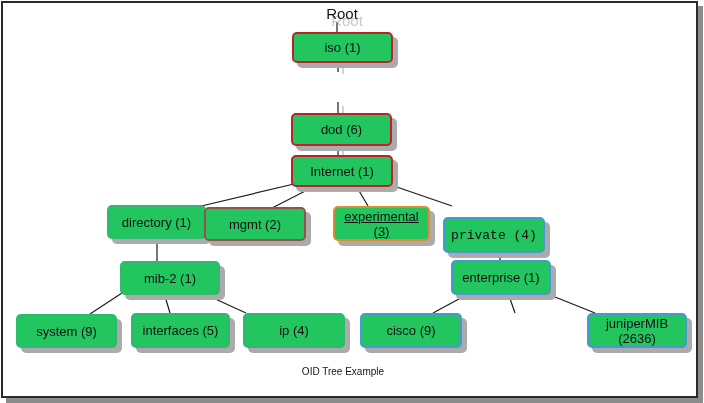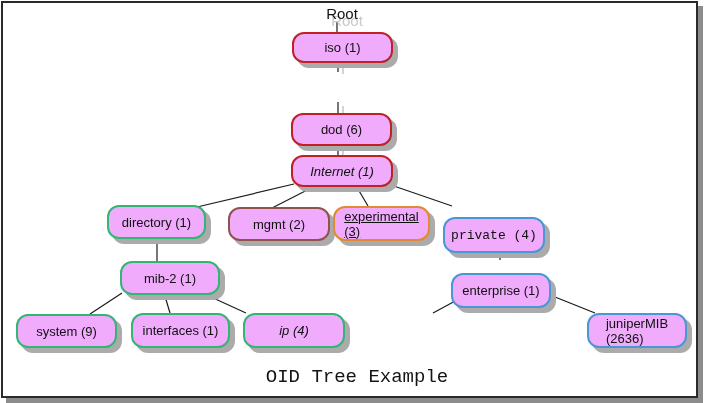--- a/index.html
+++ b/index.html
@@ -6,46 +6,46 @@
     font-family:"Liberation Sans", sans-serif;}
   .stage{position:relative;width:704px;height:403px;background:#fff;}
   .frame{position:absolute;left:1px;top:1px;width:693px;height:393px;border:2px solid #2a2a2a;
     background:#fff;box-shadow:5px 5px 0 #8c8c8c;}
   .lines{position:absolute;left:0;top:0;width:704px;height:403px;pointer-events:none;}
   .root-label{position:absolute;left:292px;top:5px;width:100px;text-align:center;
     font-size:15px;color:#141414;z-index:3;}
   .root-ghost{position:absolute;left:297px;top:12px;width:100px;text-align:center;
     font-size:15px;color:#c9c9c9;z-index:1;}
   .node{position:absolute;display:flex;align-items:center;justify-content:center;
-    white-space:pre-line;font-size:13px;line-height:15px;color:#101010;
-    background:#f0abfc;border:2px solid #000;border-radius:12px;
+    text-align:center;white-space:pre-line;font-size:13px;line-height:15px;color:#101010;
+    background:#22c55e;border:2px solid #000;border-radius:5px;
     box-shadow:5px 5px 0 #ababab;z-index:2;}
   .red{border-color:#c02127;}
   .green{border-color:#33b573;}
   .brown{border-color:#8e544b;}
   .orange{border-color:#e08a31;}
   .blue{border-color:#4a97d6;}
   #n-iso{left:292px;top:32px;width:97px;height:27px;}
   #n-org{left:291px;top:72px;width:97px;height:28px;}
   #n-dod{left:291px;top:113px;width:97px;height:29px;}
-  #n-internet{left:291px;top:155px;width:98px;height:28px;font-style:italic;}
+  #n-internet{left:291px;top:155px;width:98px;height:28px;}
   #n-directory{left:107px;top:205px;width:95px;height:30px;}
-  #n-mgmt{left:228px;top:207px;width:98px;height:30px;}
+  #n-mgmt{left:204px;top:207px;width:98px;height:30px;}
   #n-experimental{left:333px;top:206px;width:93px;height:31px;text-decoration:underline;}
   #n-private{left:443px;top:217px;width:98px;height:32px;font-family:Liberation Mono, monospace;}
   #n-mib2{left:120px;top:261px;width:96px;height:30px;}
-  #n-enterprise{left:451px;top:273px;width:96px;height:31px;}
+  #n-enterprise{left:451px;top:260px;width:96px;height:31px;}
   #n-system{left:16px;top:314px;width:97px;height:30px;}
   #n-interfaces{left:131px;top:313px;width:95px;height:31px;}
-  #n-ip{left:243px;top:313px;width:98px;height:31px;font-style:italic;}
+  #n-ip{left:243px;top:313px;width:98px;height:31px;}
   #n-cisco{left:360px;top:313px;width:98px;height:31px;}
   #n-microsoft{left:473px;top:313px;width:97px;height:31px;}
   #n-junipermib{left:587px;top:313px;width:96px;height:31px;}
-  .caption{position:absolute;left:252px;top:366px;width:210px;text-align:center;
-    font-size:19px;color:#141414;z-index:2;font-family:Liberation Mono, monospace;}
+  .caption{position:absolute;left:238px;top:366px;width:210px;text-align:center;
+    font-size:10px;color:#141414;z-index:2;}
 </style>
 </head>
 <body>
 
 <div class="stage">
   <div class="frame"></div>
 
   <svg class="lines" width="704" height="403" viewBox="0 0 704 403" xmlns="http://www.w3.org/2000/svg">
 
     <g stroke="#c4c4c4" stroke-width="1.5">
@@ -80,19 +80,20 @@
   <div class="node red" id="n-dod">dod (6)</div>
   <div class="node red" id="n-internet">Internet (1)</div>
   <div class="node green" id="n-directory">directory (1)</div>
   <div class="node brown" id="n-mgmt">mgmt (2)</div>
   <div class="node orange" id="n-experimental">experimental
 (3)</div>
   <div class="node blue" id="n-private">private (4)</div>
   <div class="node green" id="n-mib2">mib-2 (1)</div>
   <div class="node blue" id="n-enterprise">enterprise (1)</div>
   <div class="node green" id="n-system">system (9)</div>
-  <div class="node green" id="n-interfaces">interfaces (1)</div>
+  <div class="node green" id="n-interfaces">interfaces (5)</div>
   <div class="node green" id="n-ip">ip (4)</div>
+  <div class="node blue" id="n-cisco">cisco (9)</div>
   <div class="node blue" id="n-junipermib">juniperMIB
 (2636)</div>
 
   <div class="caption">OID Tree Example</div>
 </div>
 
 </body></html>

